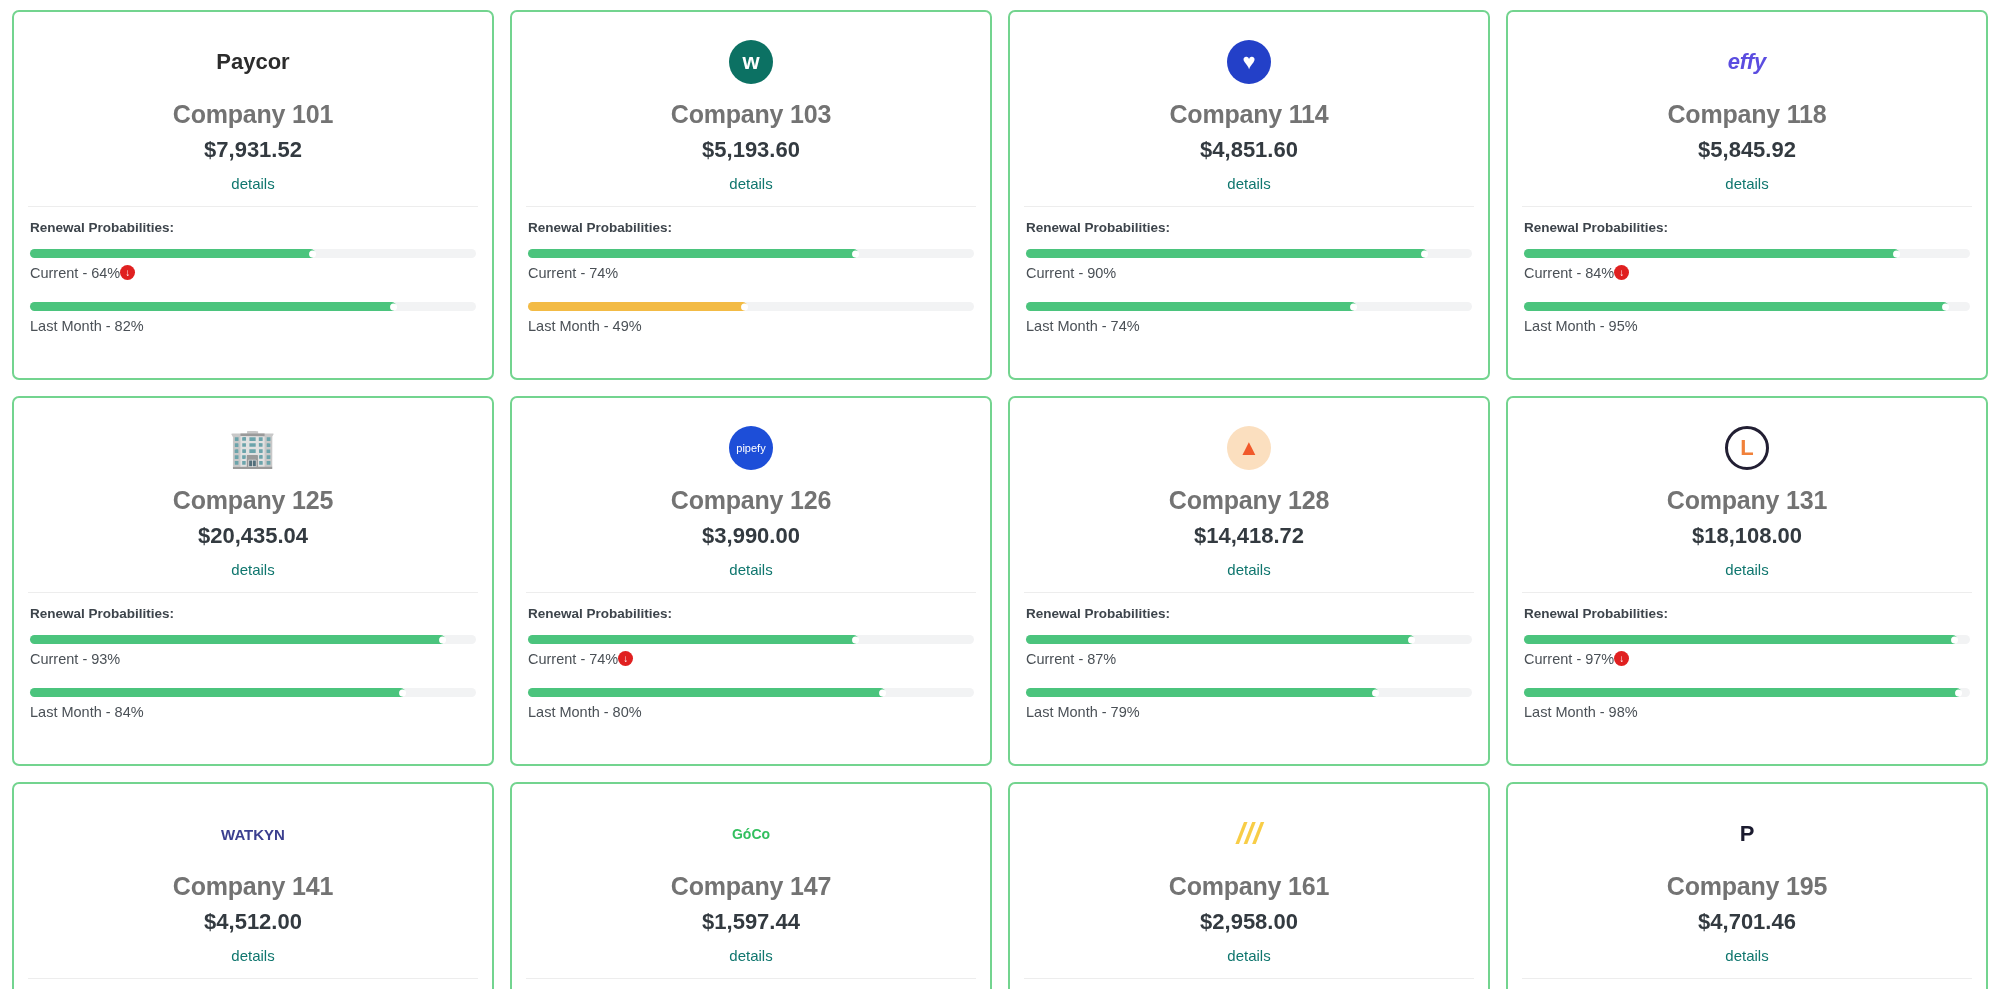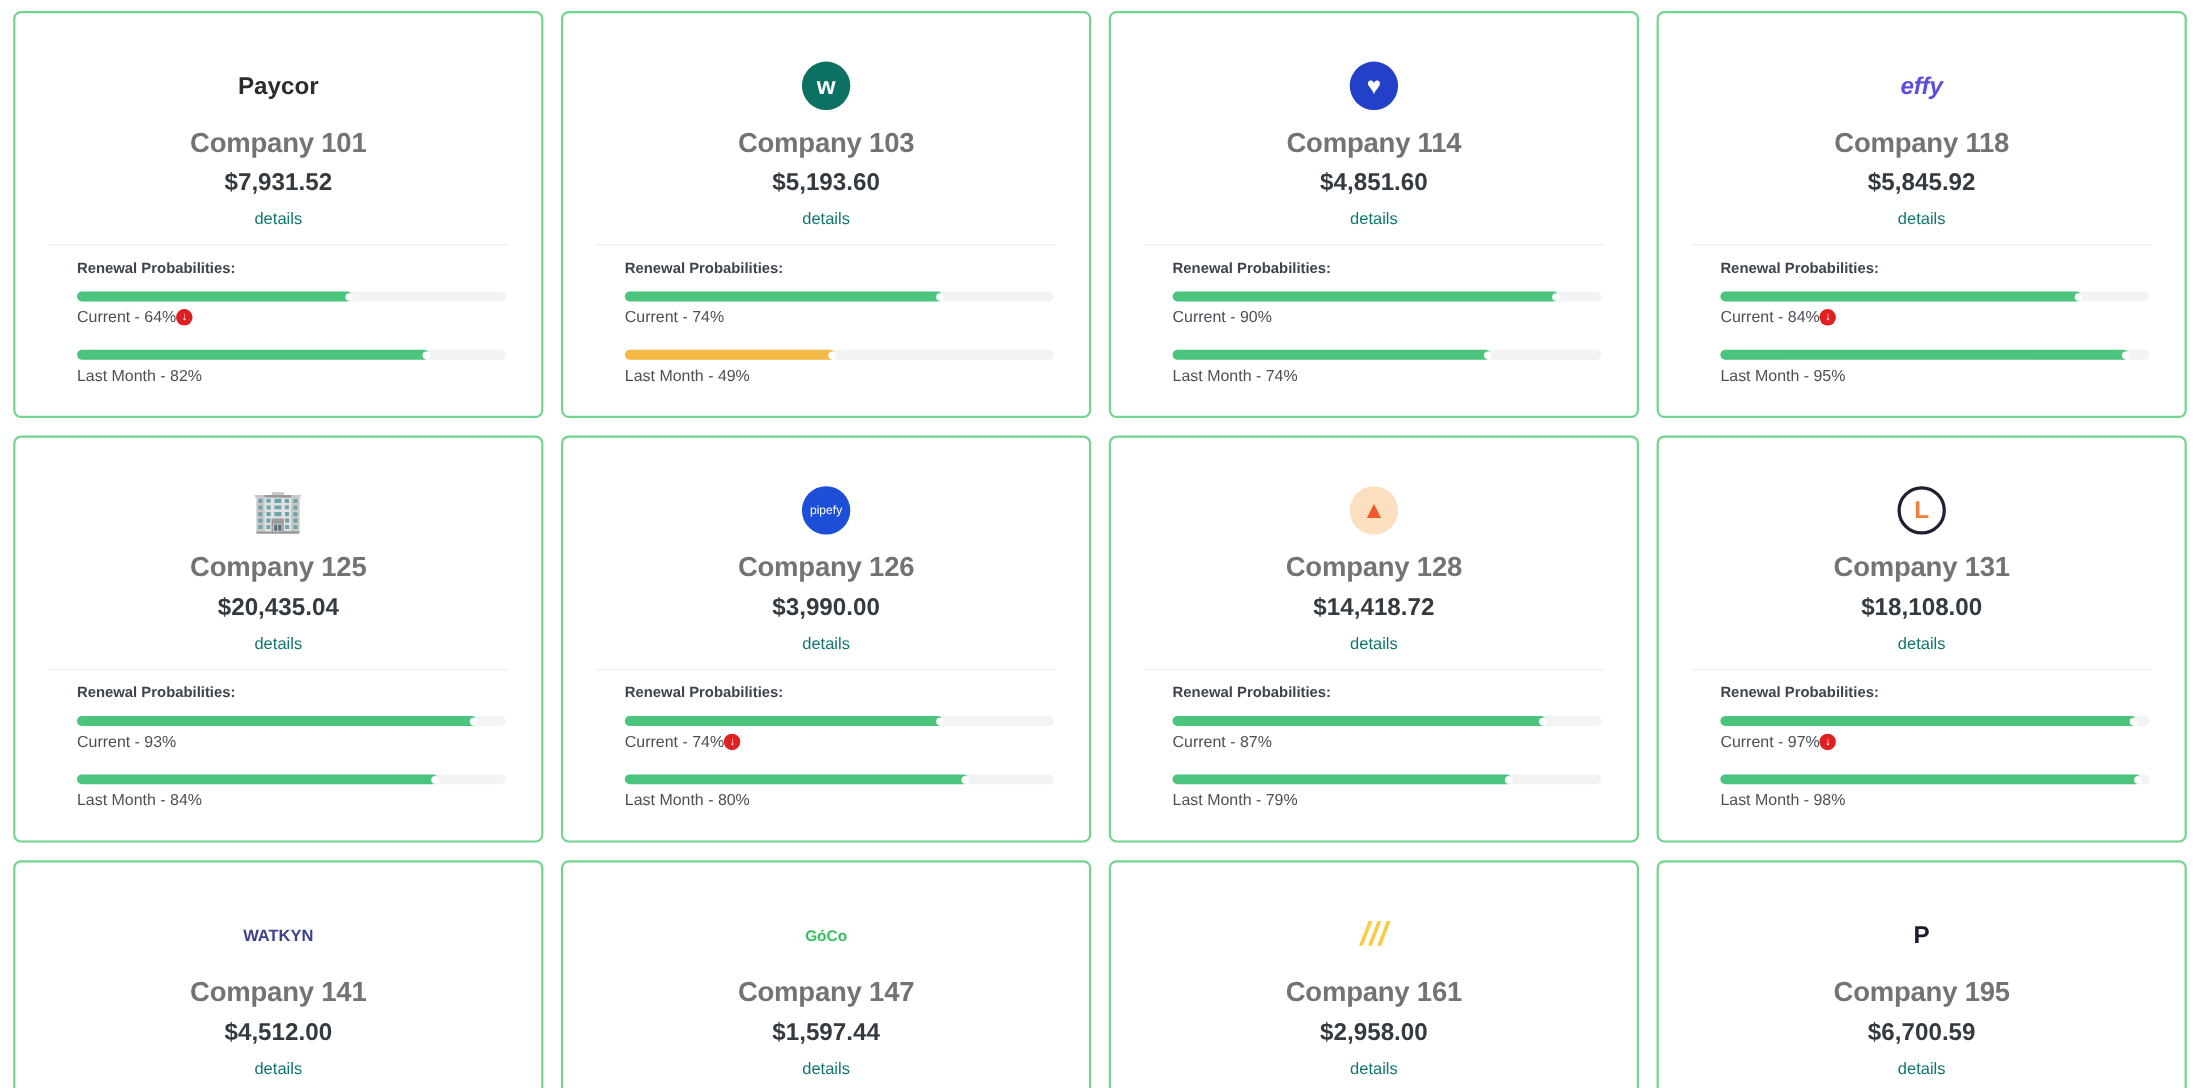--- a/index.html
+++ b/index.html
@@ -14,21 +14,21 @@
     display: grid;
     grid-template-columns: repeat(4, 1fr);
     gap: 16px 16px;
     padding: 10px 12px 0 12px;
   }
   .card {
     background: #ffffff;
     border: 2px solid #73d48f;
     border-radius: 7px;
     height: 370px;
-    padding: 16px;
+    padding: 0;
     display: flex;
     flex-direction: column;
     overflow: hidden;
   }
   .card-top {
     padding: 22px 18px 0 18px;
     display: flex;
     flex-direction: column;
     align-items: center;
   }
@@ -59,21 +59,20 @@
     margin-bottom: 14px;
     text-decoration: none;
   }
   .divider {
     border-top: 1px solid #ededed;
     margin: 0 14px;
   }
   .probs {
     padding: 13px 16px 0 16px;
     flex: 1;
-    margin-left: 24px;
   }
   .probs-title {
     font-size: 13.5px;
     font-weight: bold;
     color: #3d444b;
     margin-bottom: 14px;
   }
   .bar-track {
     position: relative;
     height: 9px;
@@ -394,19 +393,19 @@
       </div>
       <div class="divider"></div>
       <div class="probs"></div>
     </div>
     <div class="card">
       <div class="card-top">
         <div class="logo-box">
           <span class="logo-text" style="color: rgb(27, 27, 47);">P</span>
         </div>
         <div class="company-name">Company 195</div>
-        <div class="amount">$6,700.59</div>
+        <div class="amount">$4,701.46</div>
         <a class="details" href="#">details</a>
       </div>
       <div class="divider"></div>
       <div class="probs"></div>
     </div>
   </div>
 
 </body></html>

